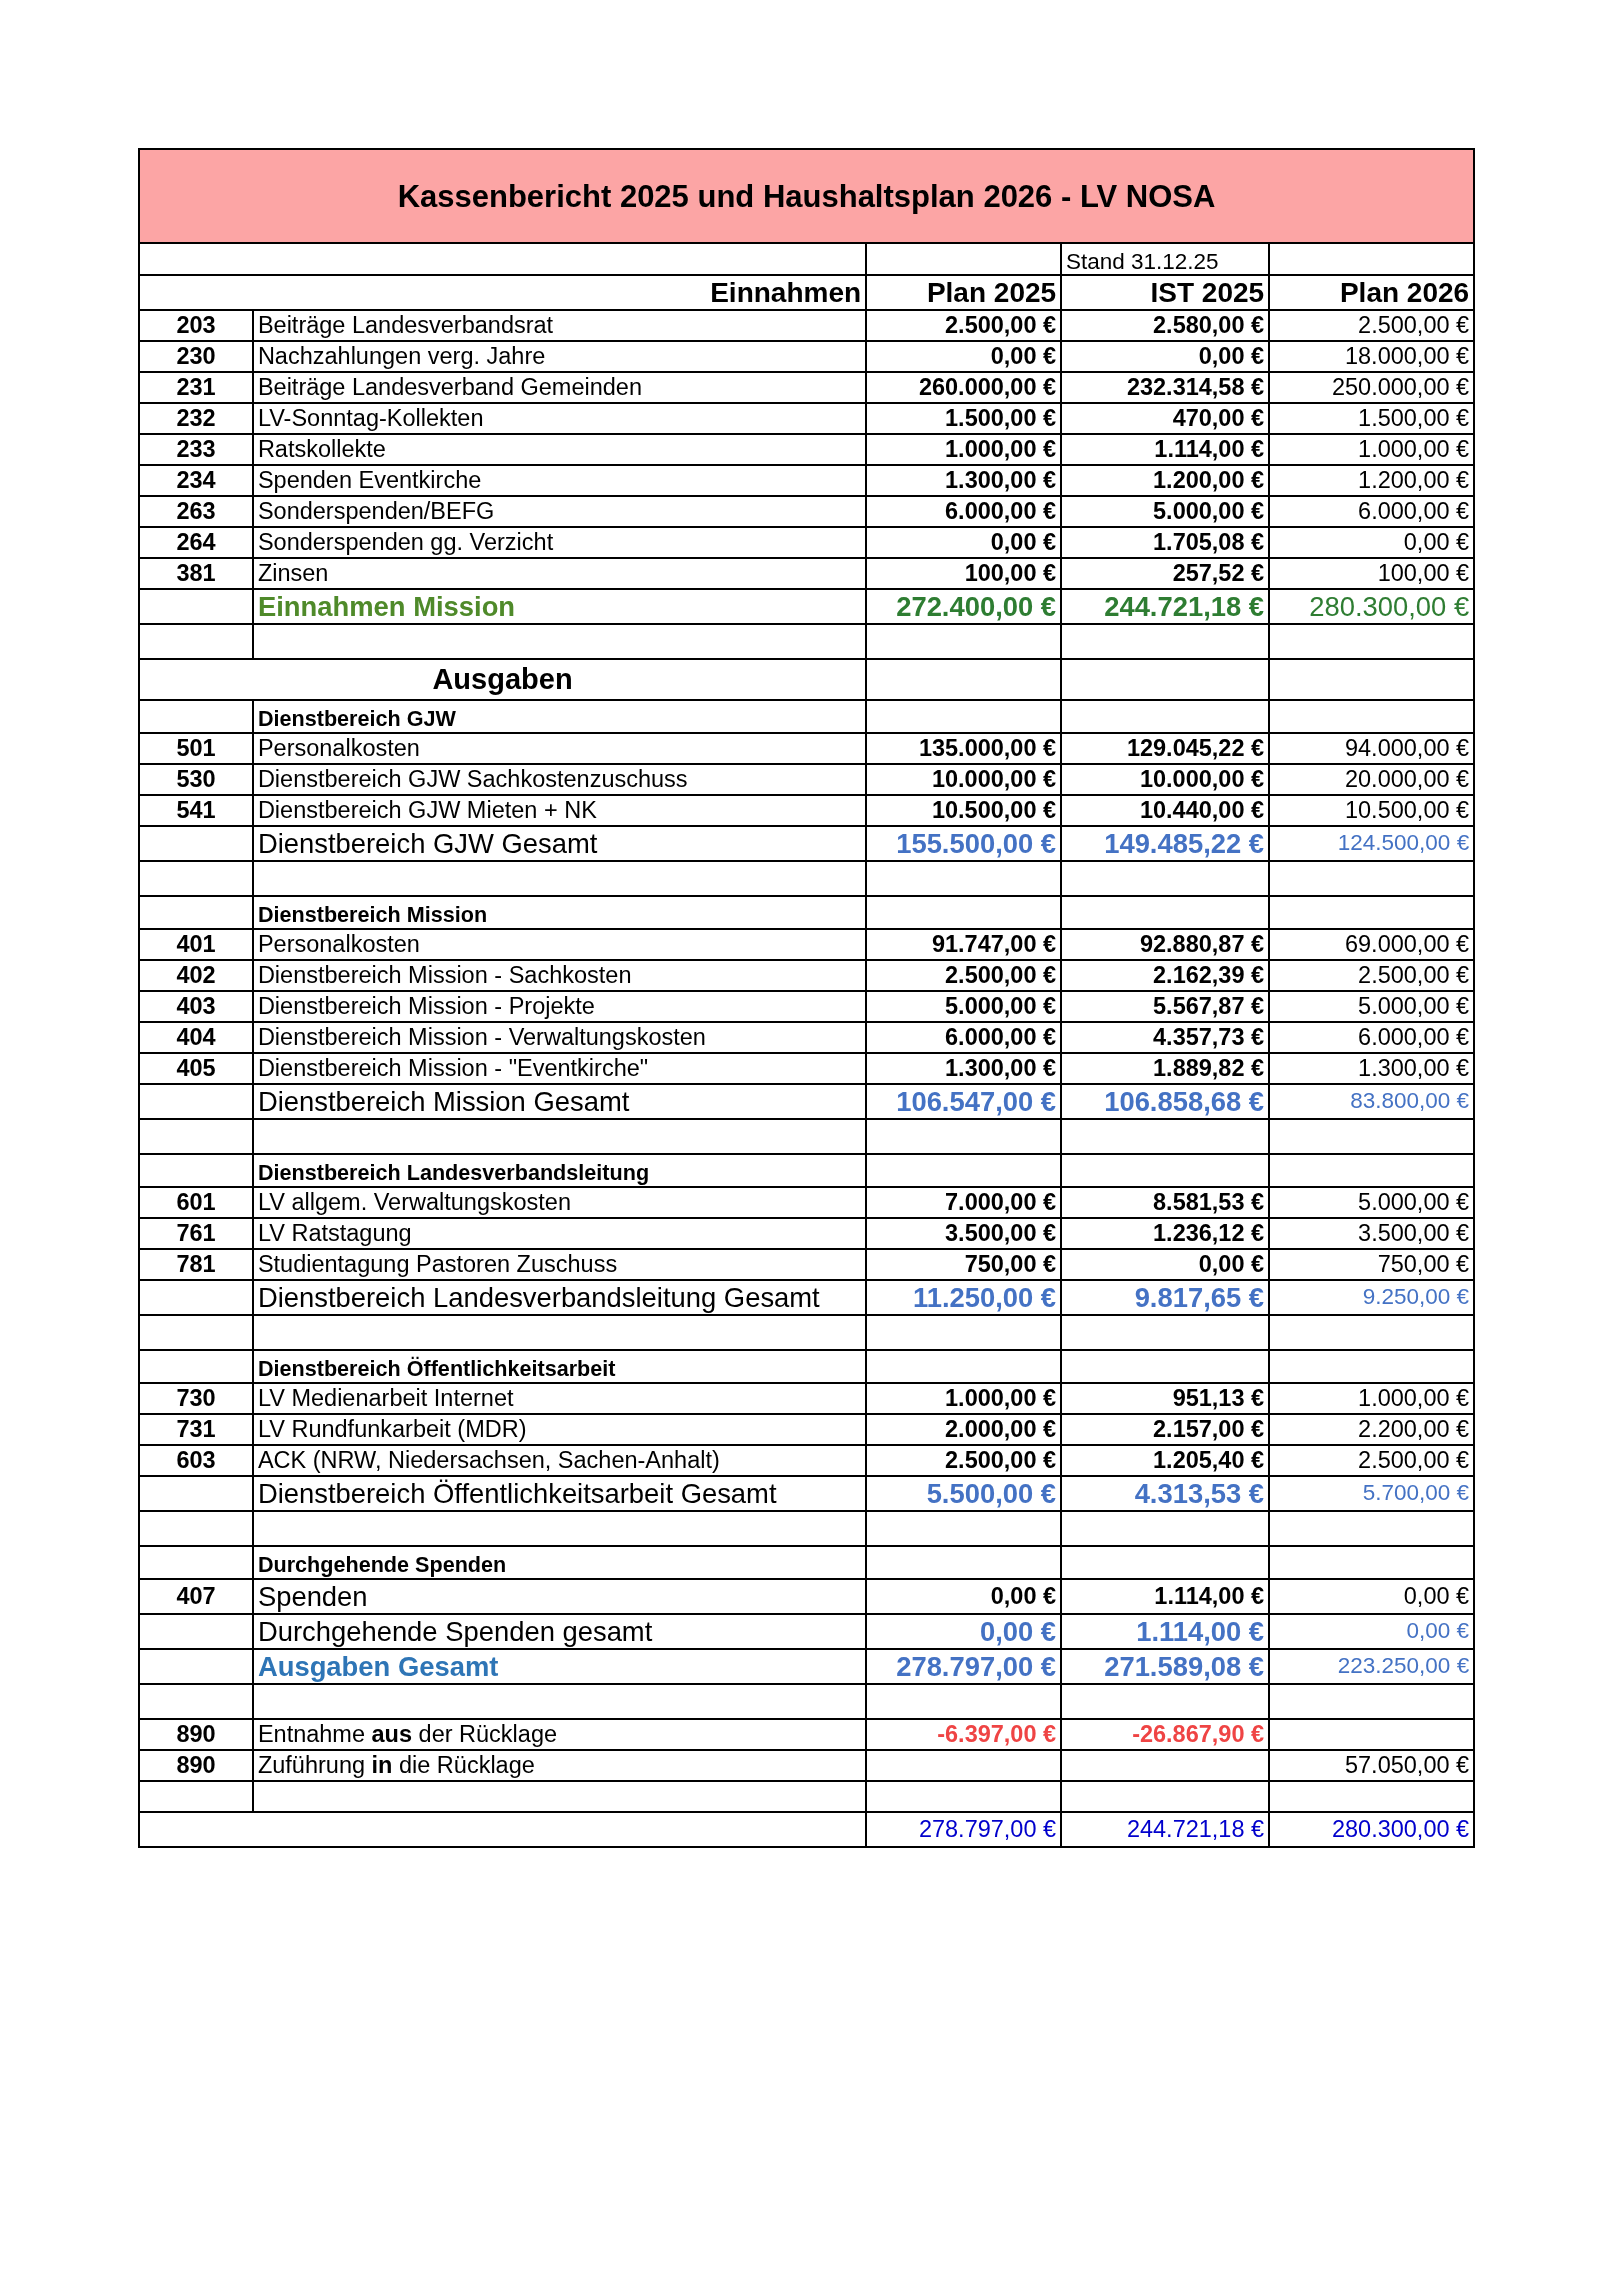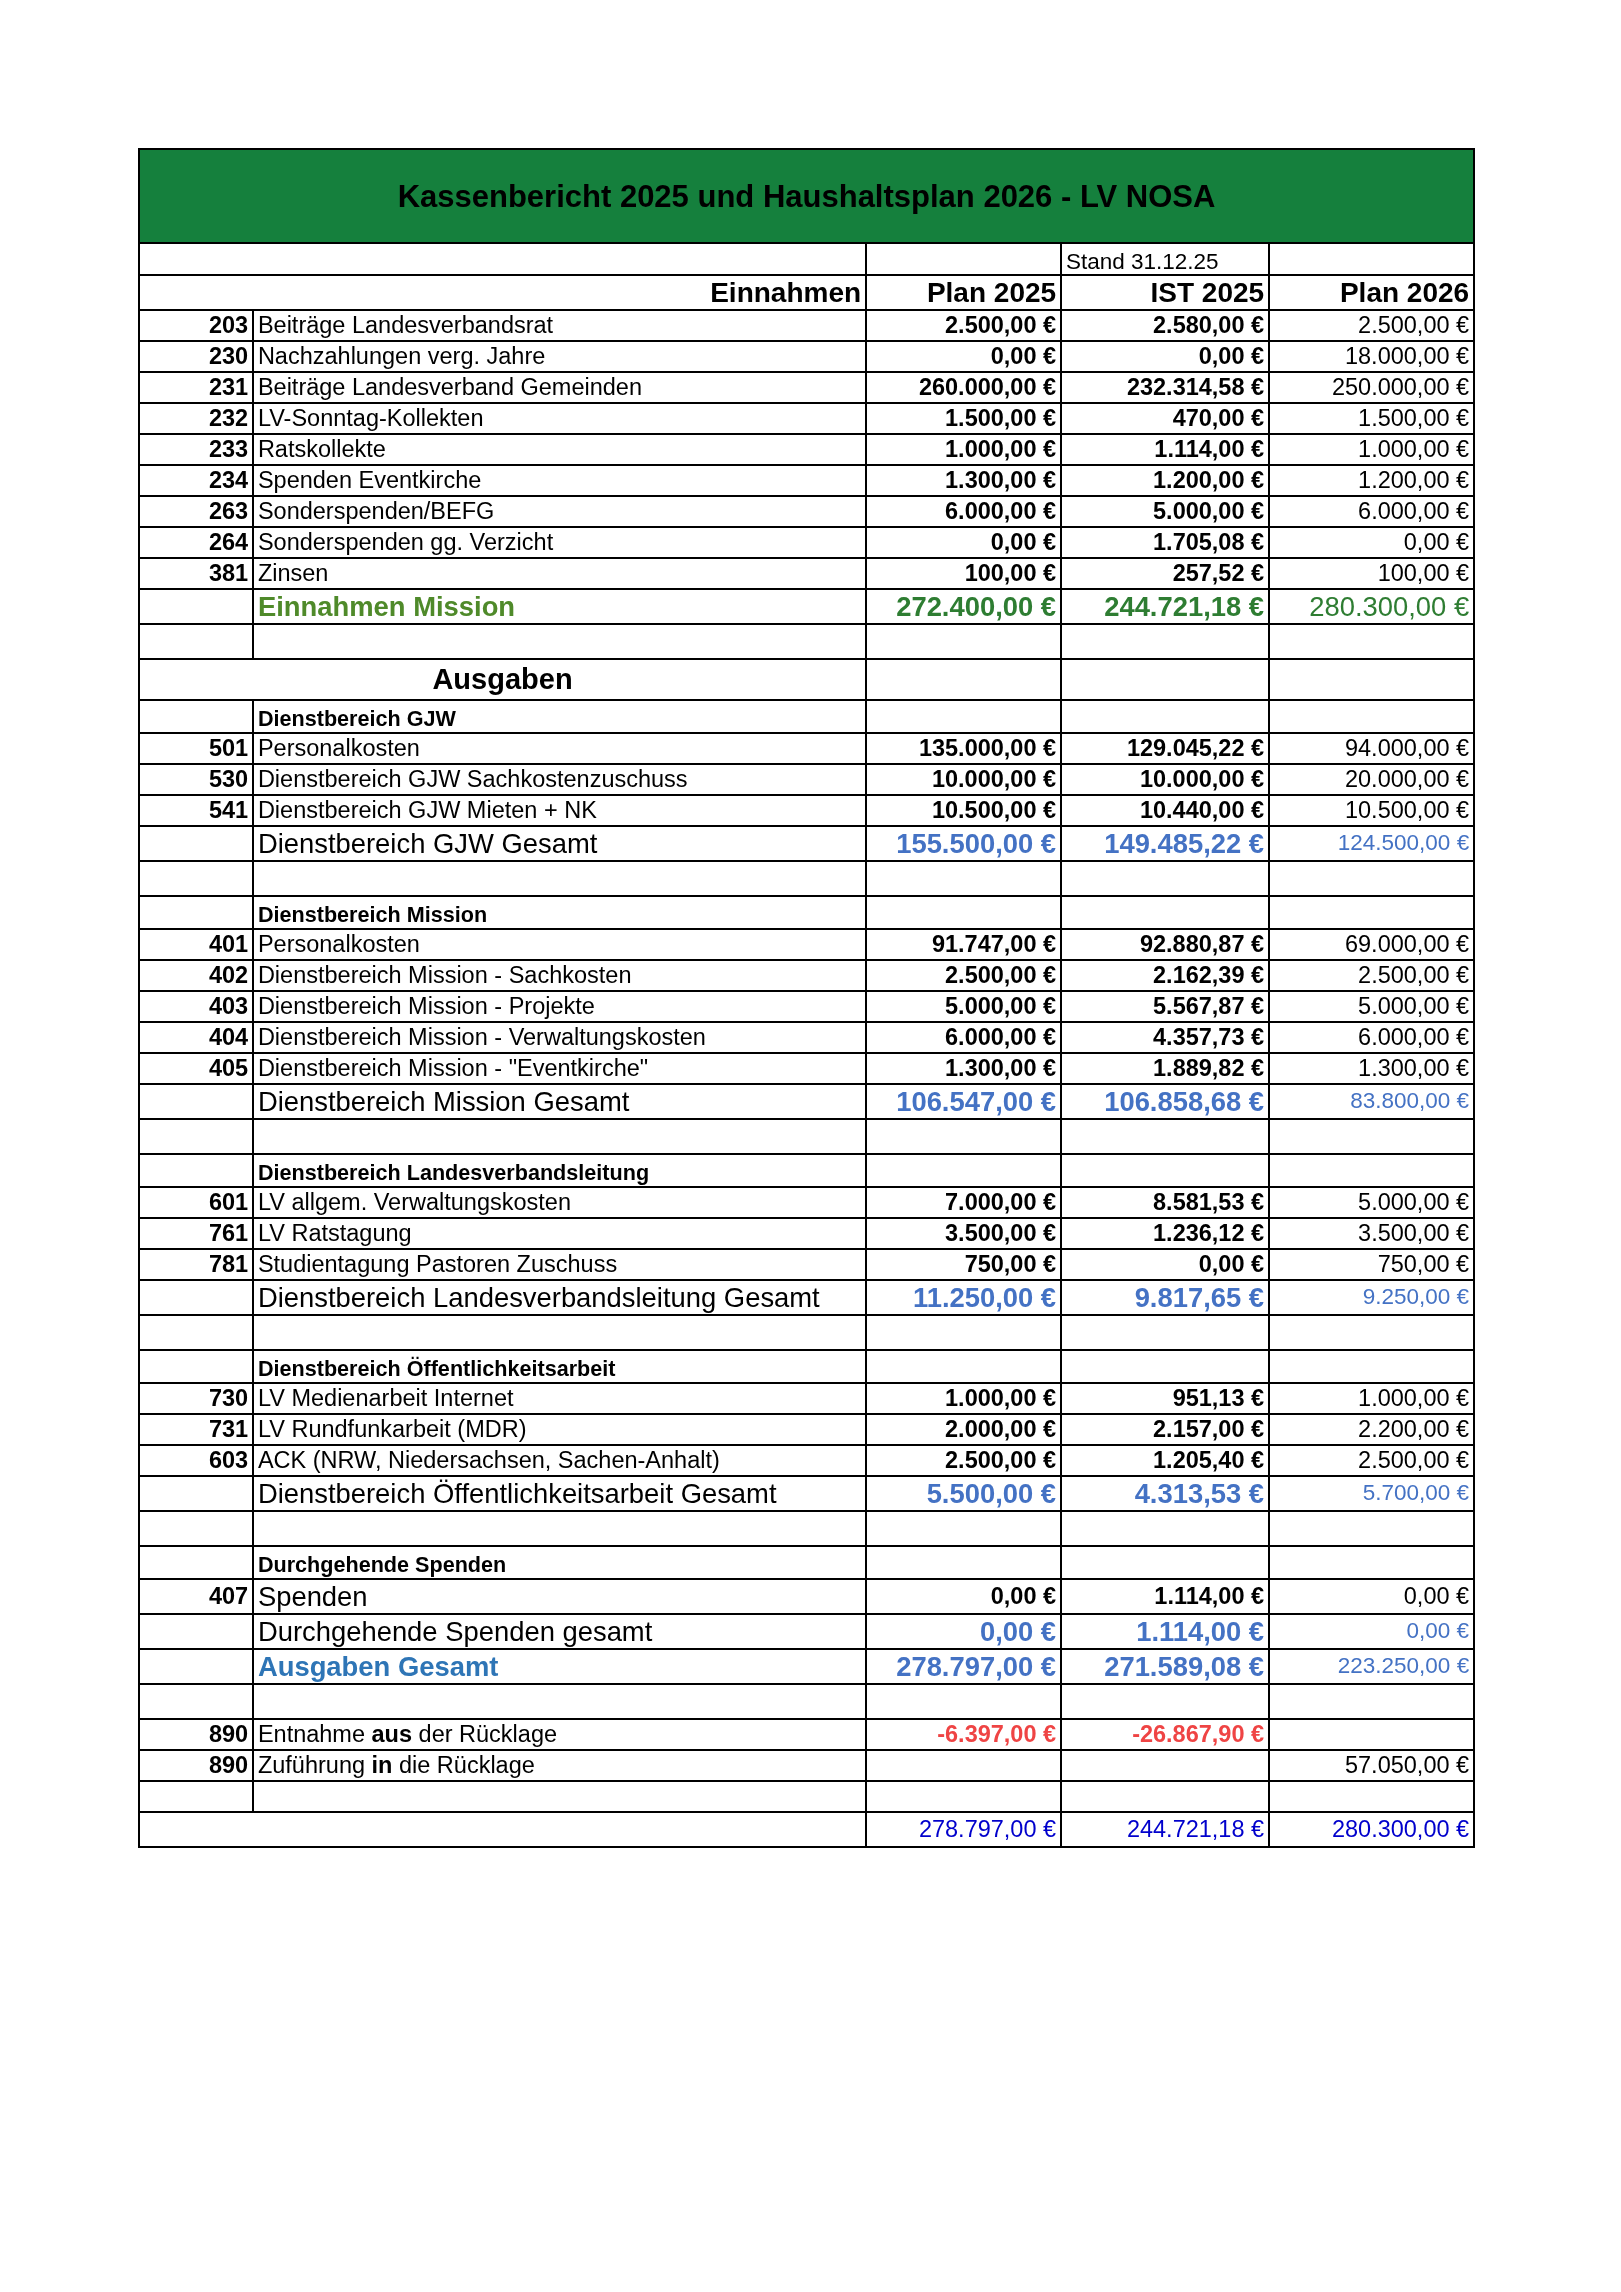--- a/index.html
+++ b/index.html
@@ -1,23 +1,23 @@
 <!DOCTYPE html>
 <html><head>
 <meta charset="utf-8">
 <style>
   html, body { margin:0; padding:0; background:#ffffff; }
   body { width:1621px; height:2293px; position:relative; font-family:"Liberation Sans", sans-serif; color:#000; }
   #sheet { position:absolute; left:138px; top:148px; width:1334px; border-collapse:collapse; table-layout:fixed; border:2.9px solid #000; }
   #sheet td { border:2px solid #000; padding:0 3.9px; white-space:nowrap; overflow:hidden; font-size:23.5px; line-height:1; vertical-align:middle; }
   col.c-code { width:114px; } col.c-text { width:613px; } col.c-p25 { width:195px; } col.c-ist { width:208px; } col.c-p26 { width:205px; }
-  .title-cell { background:#15803d; text-align:center; font-weight:bold; font-size:31px !important; height:92px; }
+  .title-cell { background:#fca5a5; text-align:center; font-weight:bold; font-size:31px !important; height:92px; }
   .stand { font-size:22.5px !important; text-align:left; vertical-align:bottom !important; padding-bottom:1px !important;margin-left:23px; }
   .hdr td { font-weight:bold; font-size:28px !important; text-align:right; }
-  .code { text-align:right; font-weight:bold; }
+  .code { text-align:center; font-weight:bold; }
   .num { text-align:right; }
   .b { font-weight:bold; }
   .r34 td { height:29px; }
   .r38 td { height:33px; }
   .r44 td { height:39px; }
   .green { color:#2e7d32; font-weight:bold; font-size:27.4px !important; }
   .green-lbl { color:#4f8a2a; font-weight:bold; font-size:27.4px !important; }
   .sub-lbl { font-size:27.4px !important; }
   .blue { color:#4472c4; font-weight:bold; font-size:27.4px !important; }
   .blue-thin { color:#4472c4; font-size:22.5px !important; }

